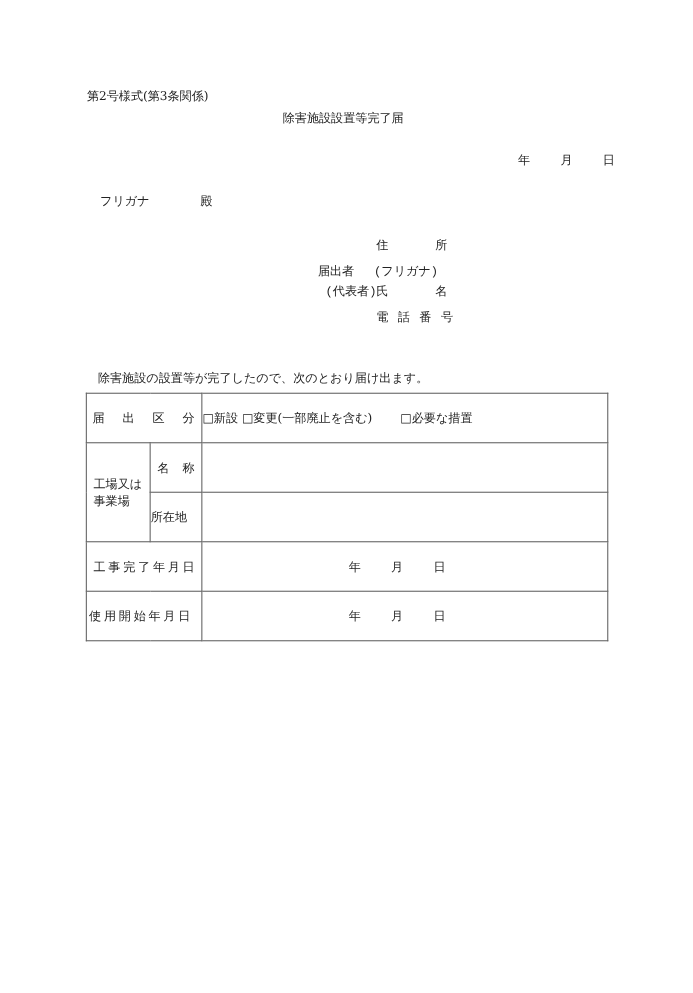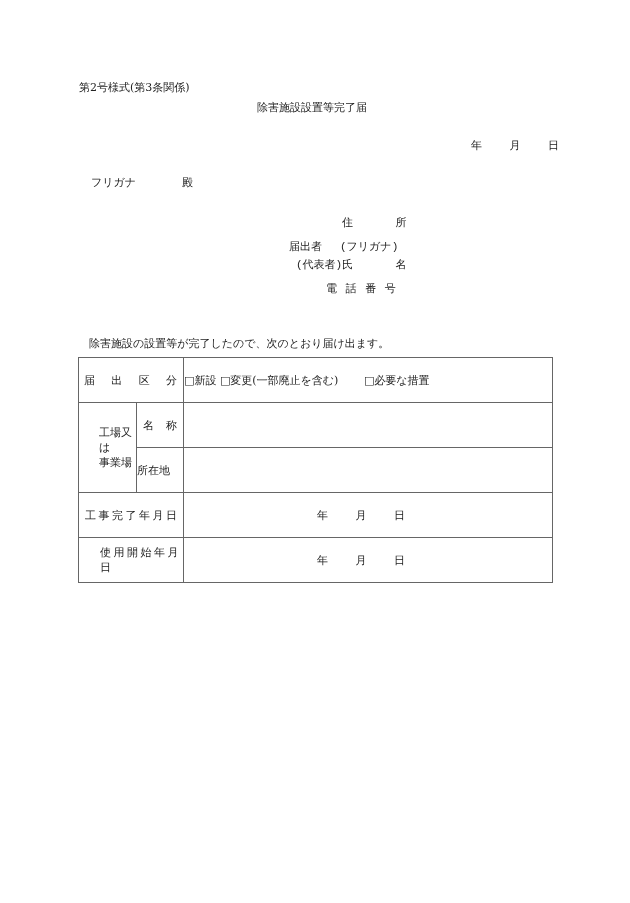--- a/index.html
+++ b/index.html
@@ -46,21 +46,21 @@
     <span>住</span>
     <span style="margin-left:36px">所</span>
   </div>
   <div class="row" style="left:6px; top:24px;">届出者</div>
   <div class="row" style="left:57px; top:24px;">(フリガナ)</div>
   <div class="row" style="left:0; top:42px;margin-left:13px;">(代表者)</div>
   <div class="row" style="left:59px; top:42px;">
     <span>氏</span>
     <span style="margin-left:36px">名</span>
   </div>
-  <div class="row" style="left:43px; top:66px; letter-spacing:1px;">電 話 番 号</div>
+  <div class="row" style="left:59px; top:66px; letter-spacing:1px;">電 話 番 号</div>
 </div>
 
 <div class="abs intro">除害施設の設置等が完了したので、次のとおり届け出ます。</div>
 
 <table class="form">
   <colgroup>
     <col style="width:58px">
     <col style="width:47px">
     <col>
   </colgroup>
@@ -74,21 +74,21 @@
         <span>分</span>
       </div>
     </td>
     <td class="opts">
       <span>□新設</span>
       <span style="">□変更(一部廃止を含む)</span>
       <span style="margin-left:22px">□必要な措置</span>
     </td>
   </tr>
   <tr>
-    <td rowspan="2" style="padding-left:20px; line-height:15px;margin-left:24px;">
+    <td rowspan="2" style="padding-left:6px; line-height:15px;margin-left:24px;">
       <div>工場又は</div>
       <div>事業場</div>
     </td>
     <td>
       <div class="lbl-spread" style="padding:0 6px 0 6px;">
         <span>名</span>
         <span>称</span>
       </div>
     </td>
     <td></td>
@@ -99,21 +99,21 @@
   </tr>
   <tr>
     <td colspan="2" style="padding-left:6px; letter-spacing:2.5px;">工事完了年月日</td>
     <td class="date-cell">
       <span style="margin-left:-14px">年</span>
       <span style="margin-left:24px">月</span>
       <span style="margin-left:24px">日</span>
     </td>
   </tr>
   <tr>
-    <td colspan="2" style="padding-left:21px; letter-spacing:2.5px;">使用開始年月日</td>
+    <td colspan="2" style="padding-left:2px; letter-spacing:2.5px;">使用開始年月日</td>
     <td class="date-cell">
       <span style="margin-left:-14px">年</span>
       <span style="margin-left:24px">月</span>
       <span style="margin-left:24px">日</span>
     </td>
   </tr>
 </tbody>
   </table>
 
 </body></html>

